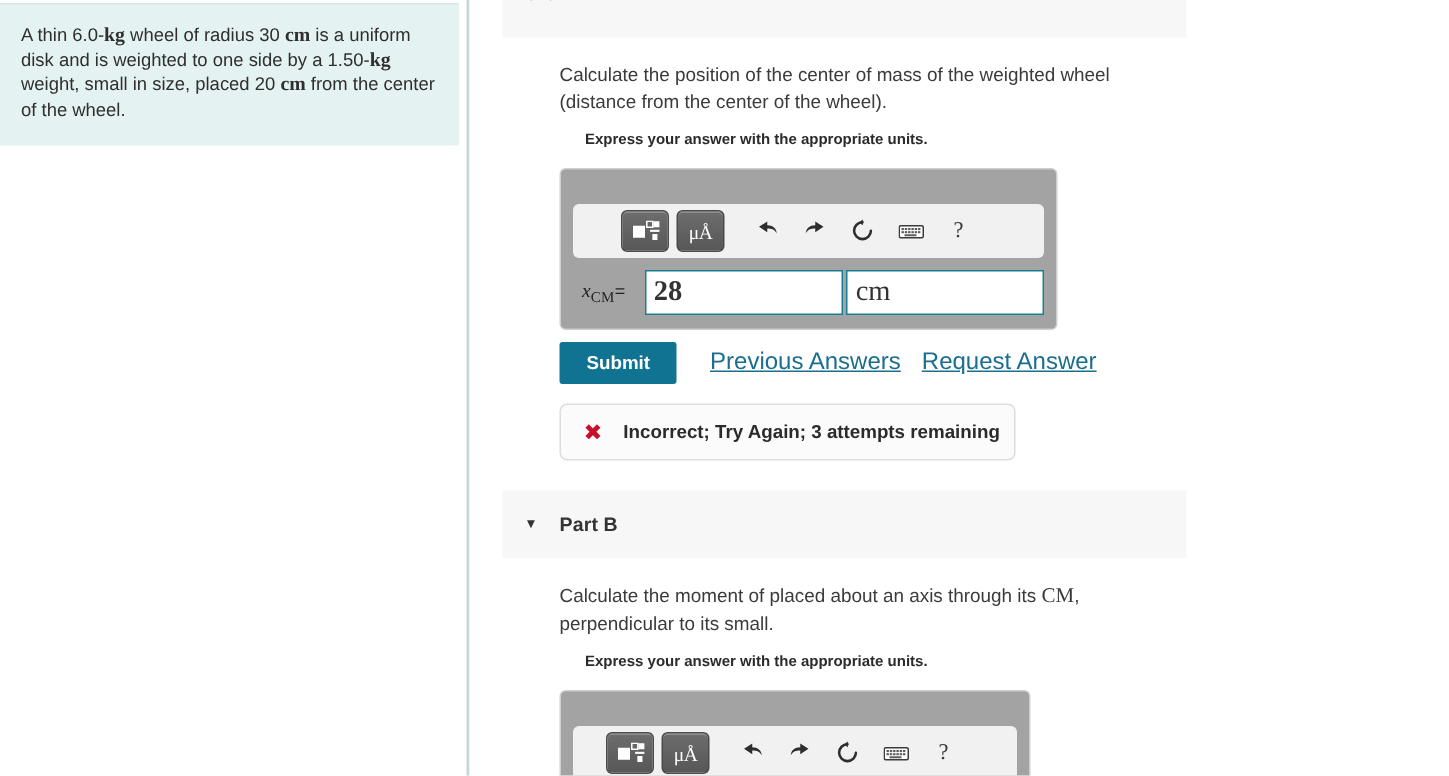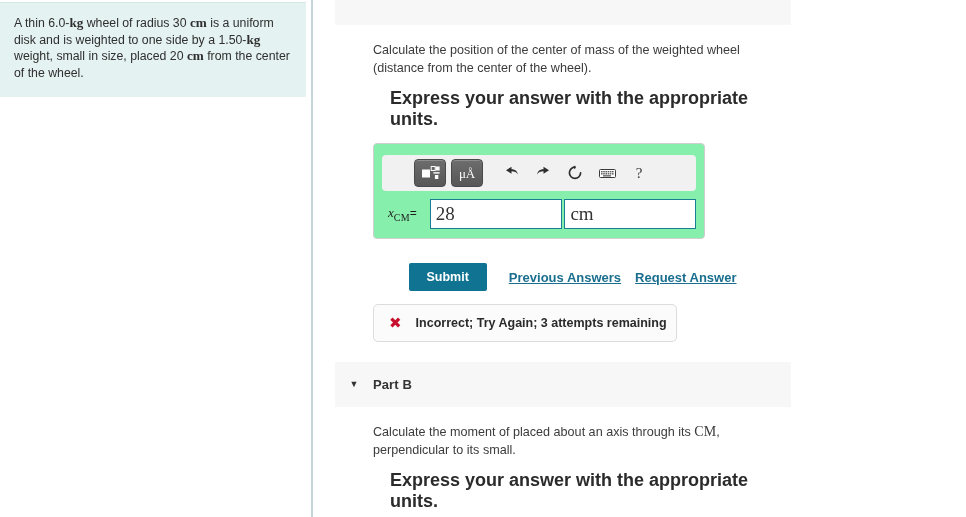--- a/index.html
+++ b/index.html
@@ -107,36 +107,36 @@
     font-size: 12.6px;
     line-height: 18px;
     color: #3b3b3b;
     margin-top: 16px;
   }
   .q-text .mathserif {
     font-family: "Liberation Serif", serif;
     font-size: 14px;
   }
   .q-instr {
-    font-size: 18px;
+    font-size: 10px;
     font-weight: bold;
     color: #2b2b2b;
     margin-top: 11px;
     padding-left: 17px;
   }
 
   
   .answer-box {
     margin-top: 13px;
     border: 1px solid #cfcfcf;
     border-radius: 4px;
-    background: #86efac;
+    background: #a3a3a3;
     width: 332px;
     box-sizing: border-box;
-    padding: 11px 8px 9px 8px;
+    padding: 23px 8px 9px 8px;
   }
   .answer-box.partb {
     width: 314px;
   }
   .toolbar {
     background: #f1f1f1;
     border-radius: 4px;
     height: 36px;
     display: flex;
     align-items: center;
@@ -219,52 +219,51 @@
     background: #ffffff;
     box-sizing: border-box;
     font-family: "Liberation Serif", serif;
     font-size: 19px;
     color: #333333;
     padding: 0 5px;
     line-height: 28px;
     overflow: hidden;
     white-space: nowrap;
   }
-  .inp.value { width: 133px; }
+  .inp.value { width: 133px; font-weight: bold; }
   .inp.units { width: 132px; margin-left: 2px; }
   .answer-box.partb .inp.value { width: 128px; }
   .answer-box.partb .inp.units { width: 133px; }
   .inp.placeholder {
     color: #8d8d8d;
     font-style: italic;
   }
 
   
   .submit-row {
     display: flex;
     align-items: center;
-    margin-top: 24px;
-    justify-content: center;
+    margin-top: 8px;
   }
   .submit-btn {
     background: #0f7391;
     color: #ffffff;
     font-size: 12.5px;
     font-weight: bold;
     padding: 7px 18px;
     border: none;
     border-radius: 2px;
     font-family: "Liberation Sans", sans-serif;
     cursor: pointer;
     line-height: 1.15;
   }
   .link {
     color: #1a6e8e;
-    font-size: 13px;
-    font-weight: bold;
+    font-size: 16px;
+    font-weight: normal;
     text-decoration: underline;
     margin-left: 22px;
     cursor: pointer;
     white-space: nowrap;
   }
   .link.second { margin-left: 14px; }
 
   
   .feedback {
     margin-top: 13px;

